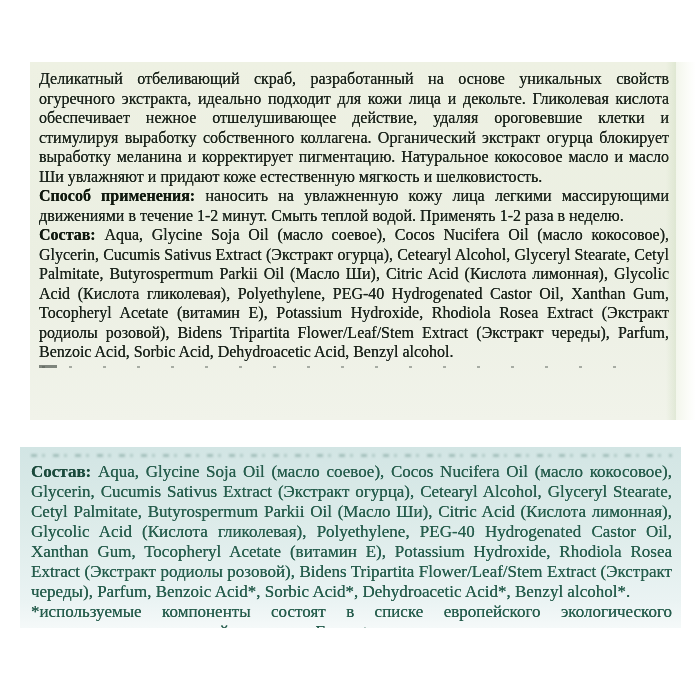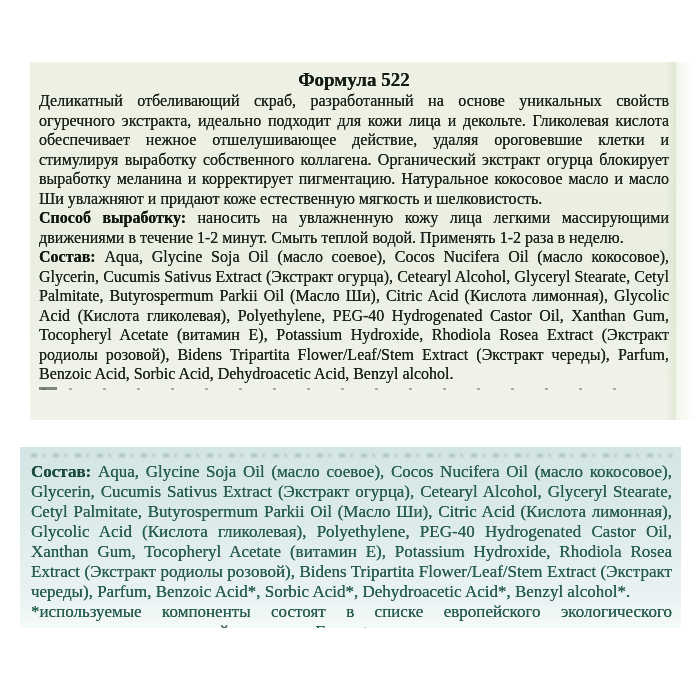--- a/index.html
+++ b/index.html
@@ -119,27 +119,26 @@
     height: 358px;
     background: linear-gradient(90deg, #f3f6ec 0%, #fbfcf8 60%, #ffffff 100%);
   }
 </style>
 </head>
 <body>
 
 <div class="stage">
 
   <section class="label-top">
-    <h1>Формула 522</h1>
 
     <p class="just">Деликатный отбеливающий скраб, разработанный на основе уникальных свойств огуречного экстракта,  идеально подходит для кожи лица и декольте. Гликолевая кислота обеспечивает нежное отшелушивающее действие, удаляя ороговевшие клетки и стимулируя выработку собственного коллагена. Органический экстракт огурца блокирует выработку меланина и корректирует пигментацию. Натуральное кокосовое масло и масло Ши  увлажняют и придают коже естественную мягкость и шелковистость.</p>
 
 
     <p class="just">
-      <b>Способ выработку:</b>
+      <b>Способ применения:</b>
       <span>наносить на увлажненную кожу лица легкими массирующими движениями в течение 1-2 минут. Смыть теплой водой. Применять 1-2 раза в неделю.</span>
     </p>
 
     <p class="just">
       <b>Состав:</b>
       <span>Aqua, Glycine Soja Oil (масло соевое), Cocos Nucifera Oil (масло кокосовое), Glycerin, Cucumis Sativus Extract (Экстракт огурца), Cetearyl Alcohol, Glyceryl Stearate, Cetyl Palmitate, Butyrospermum Parkii Oil (Масло Ши), Citric Acid (Кислота лимонная), Glycolic Acid (Кислота гликолевая), Polyethylene, PEG-40 Hydrogenated Castor Oil, Xanthan Gum, Tocopheryl Acetate (витамин Е), Potassium Hydroxide, Rhodiola Rosea Extract (Экстракт родиолы розовой), Bidens Tripartita Flower/Leaf/Stem Extract (Экстракт череды), Parfum, Benzoic Acid, Sorbic Acid, Dehydroacetic Acid, Benzyl alcohol.</span>
     </p>
 
     <div class="cut-line-bottom"></div>
     <div class="edge-tint"></div>

